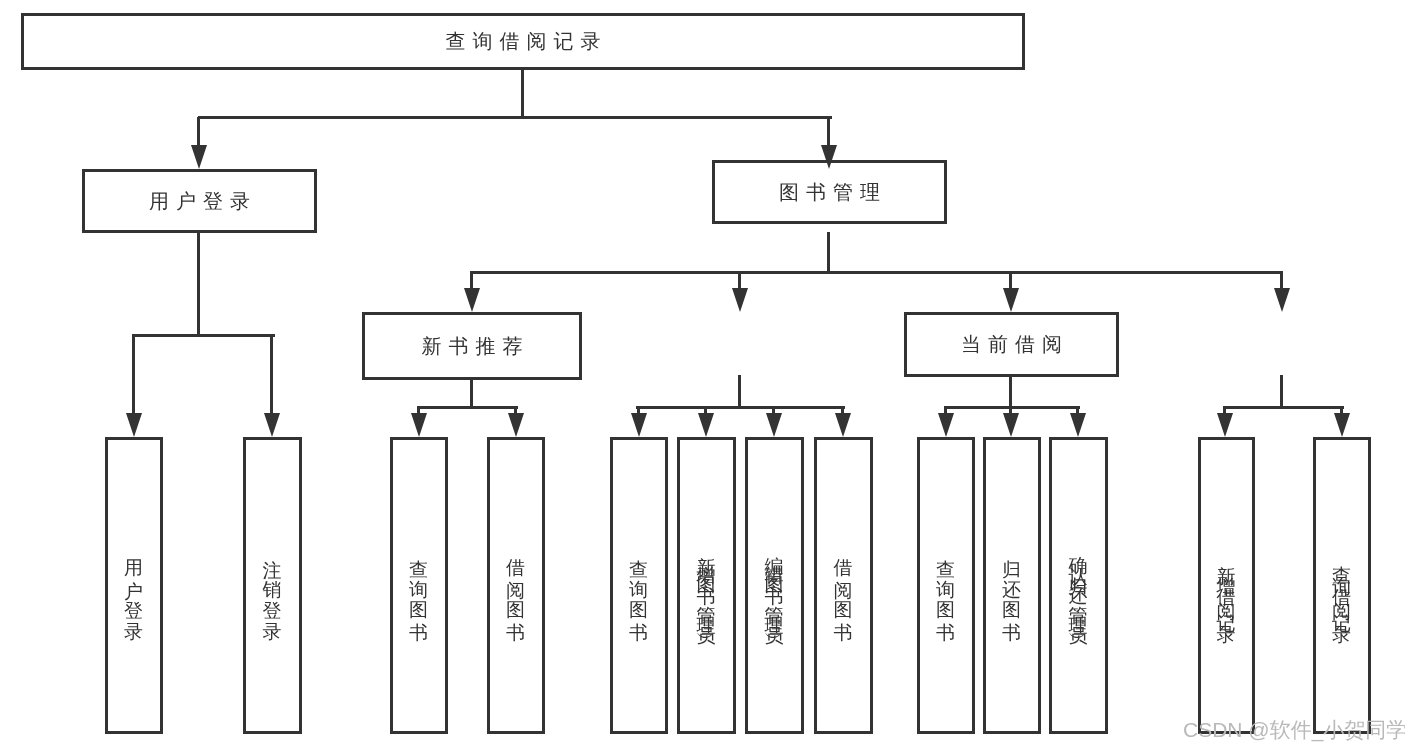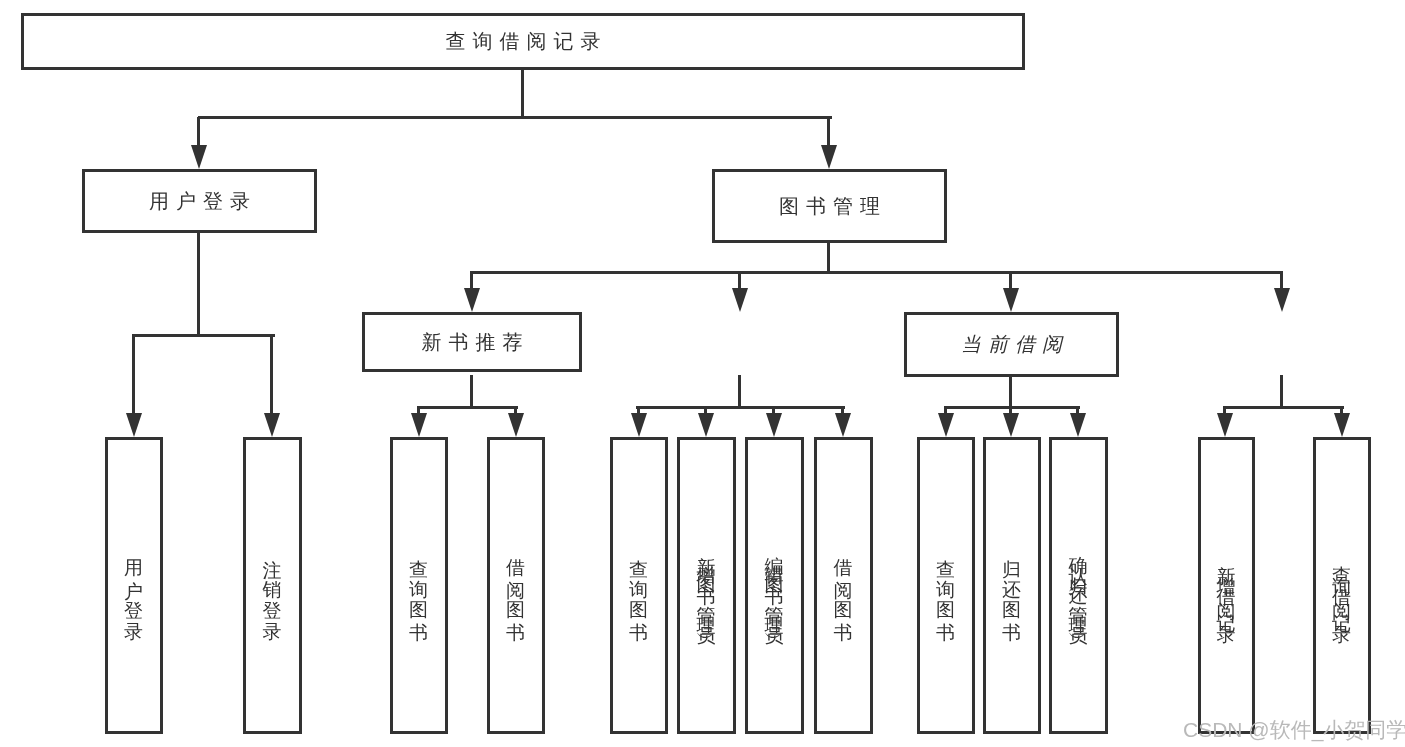--- a/index.html
+++ b/index.html
@@ -47,40 +47,40 @@
   </div>
 
   <div class="vline" style="left:521px;top:69px;height:49px;"></div>
   <div class="hline" style="left:198px;top:116px;width:634px;"></div>
   <div class="arrow" style="left:191px;top:117px;height:52px;"></div>
   <div class="arrow" style="left:821px;top:117px;height:52px;"></div>
 
   <div class="box h-box" style="left:82px;top:169px;width:235px;height:64px;">
     <span>用户登录</span>
   </div>
-  <div class="box h-box" style="left:712px;top:169px;width:235px;height:74px;">
+  <div class="box h-box" style="left:712px;top:160px;width:235px;height:64px;">
     <span>图书管理</span>
   </div>
 
   <div class="vline" style="left:197px;top:232px;height:104px;"></div>
   <div class="hline" style="left:132px;top:334px;width:143px;"></div>
   <div class="arrow" style="left:126px;top:335px;height:102px;"></div>
   <div class="arrow" style="left:264px;top:335px;height:102px;"></div>
 
   <div class="vline" style="left:827px;top:232px;height:41px;"></div>
   <div class="hline" style="left:470px;top:271px;width:813px;"></div>
   <div class="arrow" style="left:464px;top:272px;height:40px;"></div>
   <div class="arrow" style="left:732px;top:272px;height:40px;"></div>
   <div class="arrow" style="left:1003px;top:272px;height:40px;"></div>
   <div class="arrow" style="left:1274px;top:272px;height:40px;"></div>
 
-  <div class="box h-box" style="left:362px;top:312px;width:220px;height:60px;">
+  <div class="box h-box" style="left:362px;top:312px;width:220px;height:68px;">
     <span>新书推荐</span>
   </div>
-  <div class="box h-box" style="left:904px;top:312px;width:215px;height:65px;font-style:italic;">
+  <div class="box h-box" style="left:904px;top:312px;width:215px;height:65px;">
     <span>当前借阅</span>
   </div>
 
   <div class="vline" style="left:470px;top:375px;height:33px;"></div>
   <div class="vline" style="left:738px;top:375px;height:33px;"></div>
   <div class="vline" style="left:1009px;top:375px;height:33px;"></div>
   <div class="vline" style="left:1280px;top:375px;height:33px;"></div>
 
   <div class="hline" style="left:417px;top:406px;width:101px;"></div>
   <div class="hline" style="left:636px;top:406px;width:209px;"></div>

